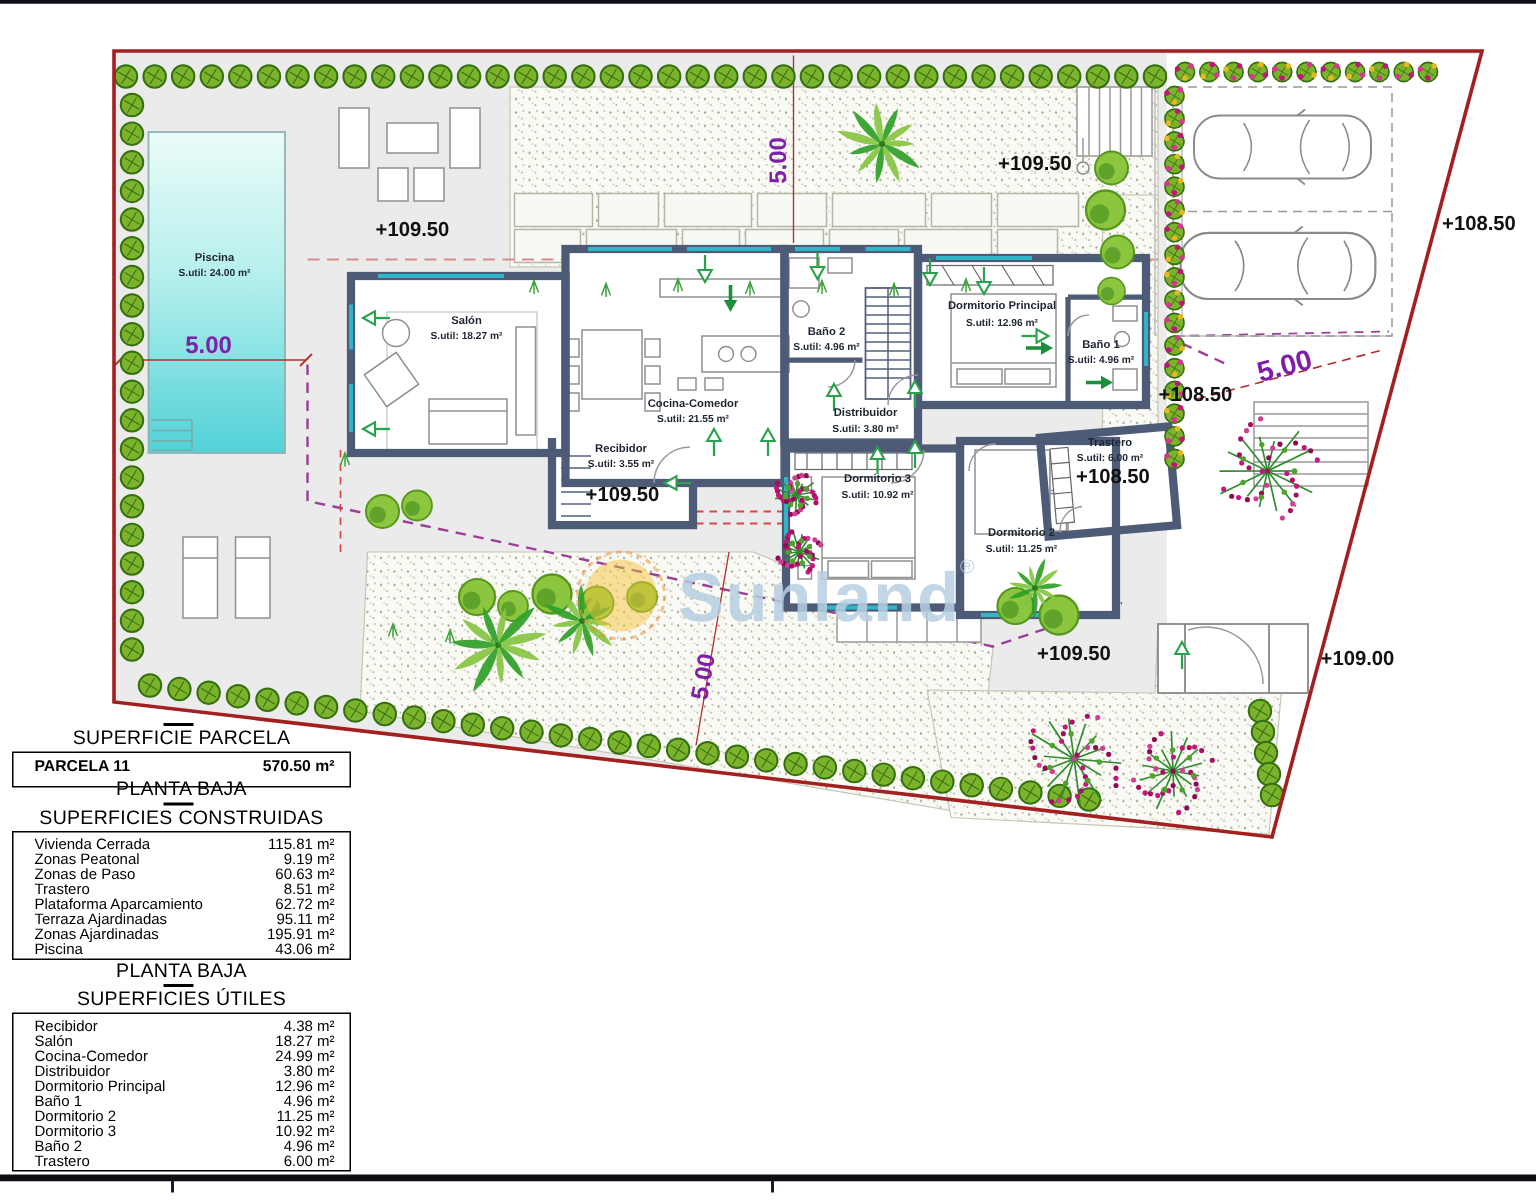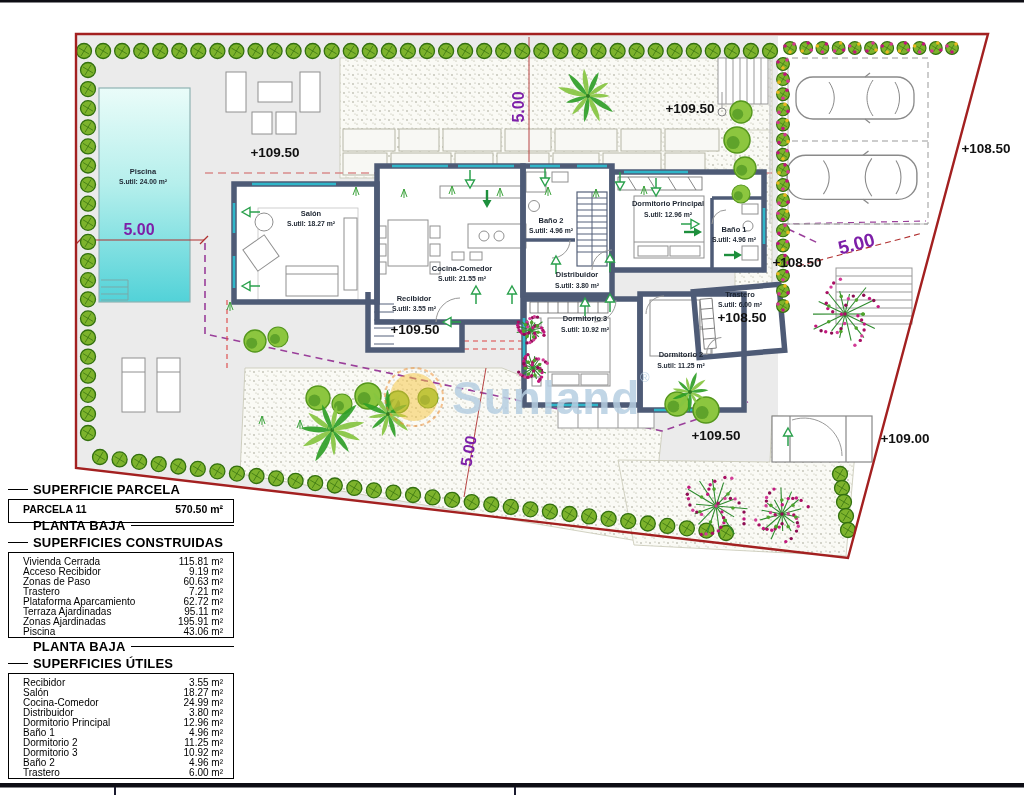--- a/index.html
+++ b/index.html
@@ -9,22 +9,22 @@
   svg text{font-family:"Liberation Sans",sans-serif;}
   .room-name{font-size:7.5px;font-weight:bold;fill:#1c2430;text-anchor:middle;}
   .room-area{font-size:6.8px;font-weight:bold;fill:#1c2430;text-anchor:middle;}
   .elev{font-size:13.5px;font-weight:bold;fill:#111;text-anchor:middle;}
   .dim{font-size:16px;font-weight:bold;fill:#7d1fa8;text-anchor:middle;}
   .dim-big{font-size:19px;}
   .wmark{font-size:46px;font-weight:bold;fill:#b7cfe2;opacity:.85;letter-spacing:1px;}
   .wreg{font-size:13px;fill:#b7cfe2;opacity:.85;}
   
   .tbl{position:absolute;left:8px;width:226px;color:#000;}
-  .tbl-title{display:flex;align-items:center;font-size:13px;font-weight:bold;letter-spacing:.2px;
-             margin-bottom:2px;white-space:nowrap;}
+  .tbl-title{display:flex;align-items:center;font-size:13px;font-weight:normal;letter-spacing:.2px;
+             margin-bottom:2px;white-space:nowrap;flex-direction:column;}
   .tick{width:20px;height:1.7px;background:#000;margin-right:5px;flex:0 0 auto;}
   .indent{width:25px;flex:0 0 auto;}
   .rule{flex:1;height:1.7px;background:#000;margin-left:6px;}
   .tbl-box{border:1.7px solid #000;display:flex;flex-direction:column;justify-content:space-between;
            padding:4px 0;}
   .tbl-row{display:flex;justify-content:space-between;font-size:10px;line-height:10px;
            padding:0 10px 0 14px;}
   .tbl-row.bold{font-weight:bold;font-size:10.5px;gap:32px;}
   #tbl-parcel{top:482px;} #tbl-parcel .tbl-box{height:14px;}
   #tbl-built{top:518px;}  #tbl-built .tbl-box{height:76px;margin-top:0;}
@@ -1013,30 +1013,30 @@
   <div class="tbl-title">
     <span class="tick"></span>
     <span>SUPERFICIES CONSTRUIDAS</span>
   </div>
   <div class="tbl-box">
     <div class="tbl-row">
           <span>Vivienda Cerrada</span>
           <span>115.81 m²</span>
         </div>
     <div class="tbl-row">
-          <span>Acceso Recibidor</span>
+          <span>Zonas Peatonal</span>
           <span>9.19 m²</span>
         </div>
     <div class="tbl-row">
           <span>Zonas de Paso</span>
           <span>60.63 m²</span>
         </div>
     <div class="tbl-row">
           <span>Trastero</span>
-          <span>7.21 m²</span>
+          <span>8.51 m²</span>
         </div>
     <div class="tbl-row">
           <span>Plataforma Aparcamiento</span>
           <span>62.72 m²</span>
         </div>
     <div class="tbl-row">
           <span>Terraza Ajardinadas</span>
           <span>95.11 m²</span>
         </div>
     <div class="tbl-row">
@@ -1056,21 +1056,21 @@
     <span>PLANTA BAJA</span>
     <span class="rule"></span>
   </div>
   <div class="tbl-title">
     <span class="tick"></span>
     <span>SUPERFICIES ÚTILES</span>
   </div>
   <div class="tbl-box">
     <div class="tbl-row">
           <span>Recibidor</span>
-          <span>3.55 m²</span>
+          <span>4.38 m²</span>
         </div>
     <div class="tbl-row">
           <span>Salón</span>
           <span>18.27 m²</span>
         </div>
     <div class="tbl-row">
           <span>Cocina-Comedor</span>
           <span>24.99 m²</span>
         </div>
     <div class="tbl-row">

